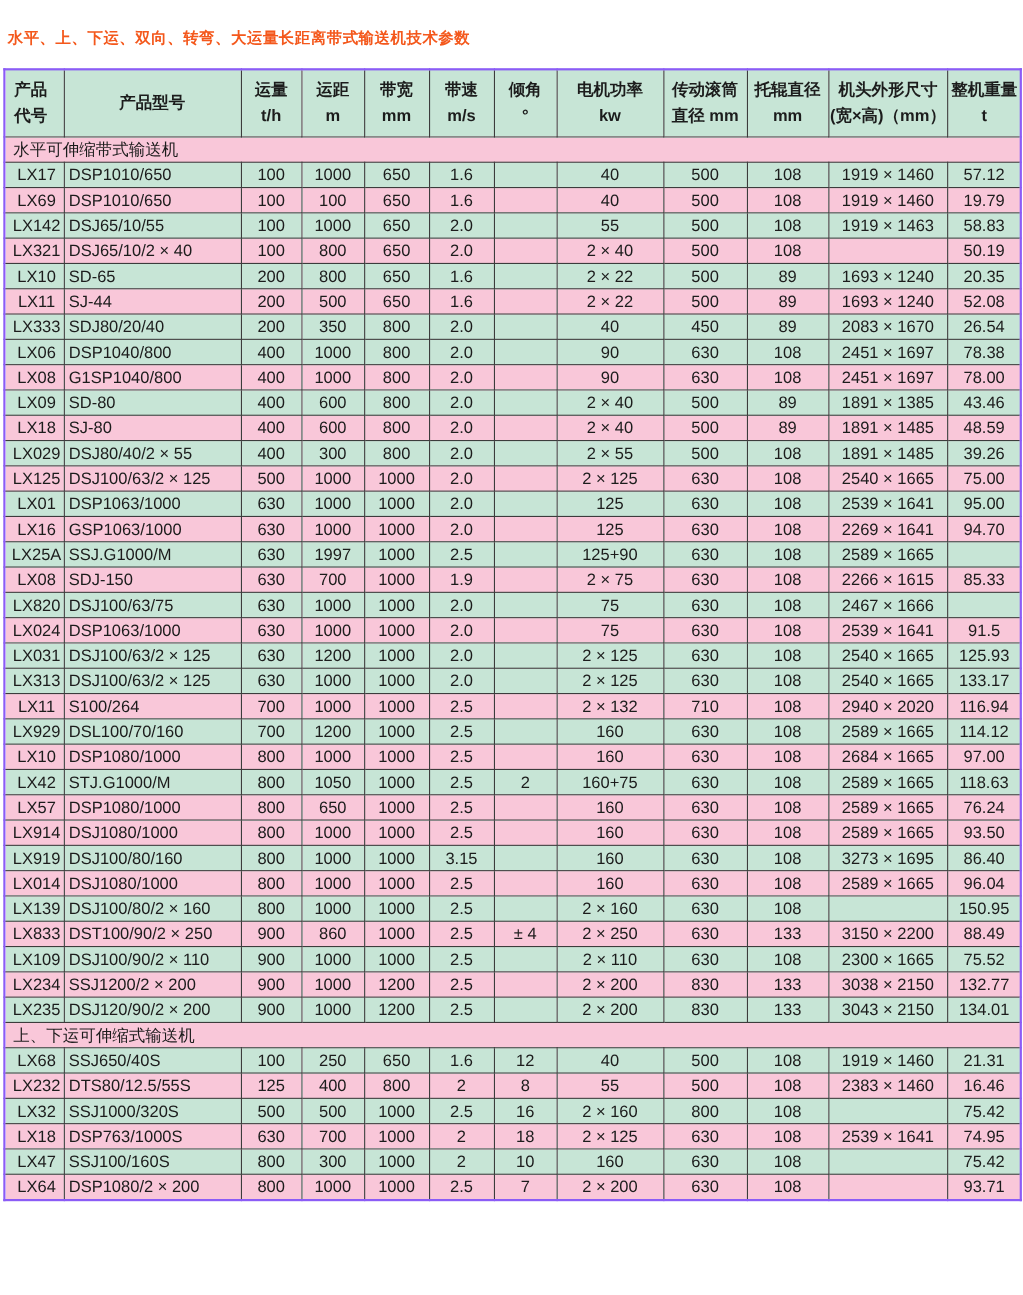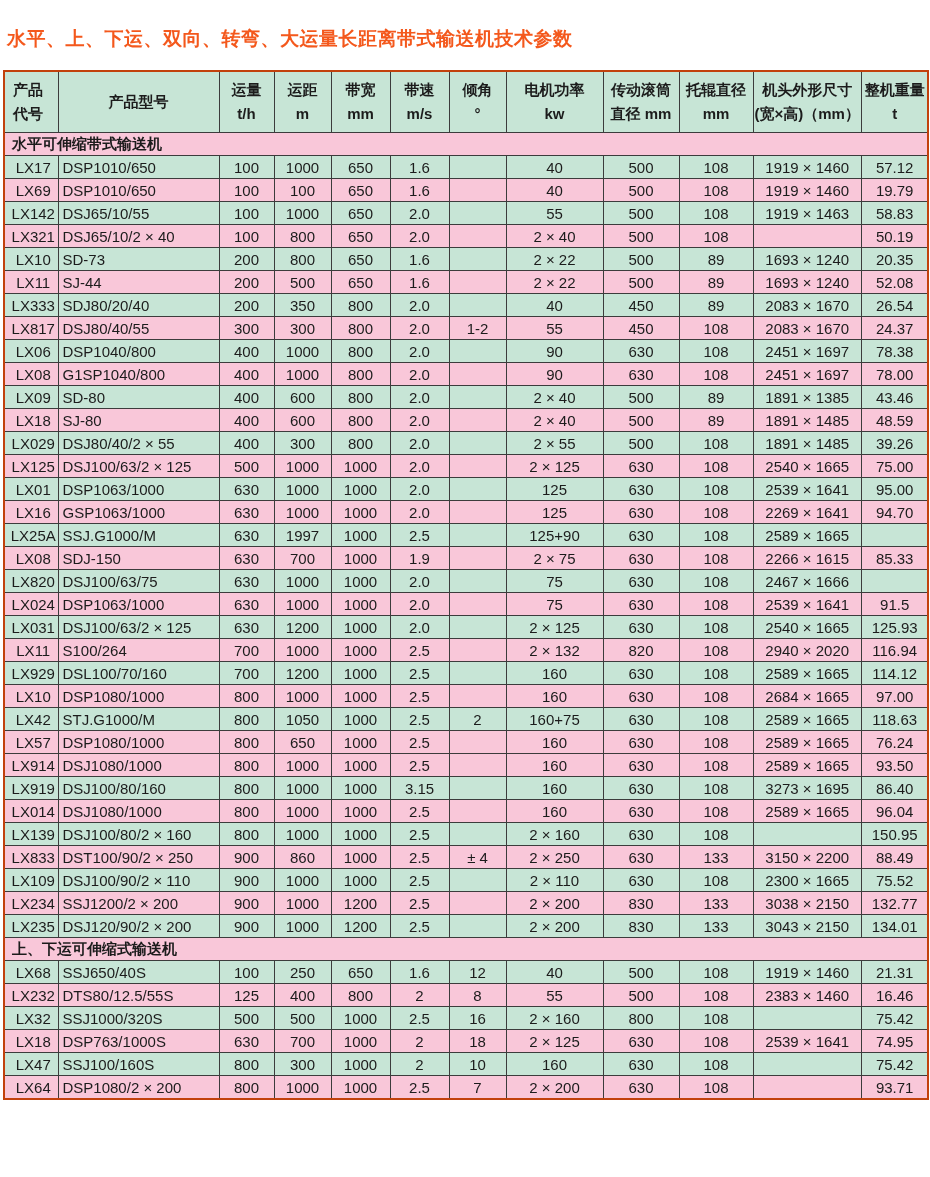--- a/index.html
+++ b/index.html
@@ -9,31 +9,31 @@
     --title:#f4581c;
   }
   html,body{margin:0;padding:0;}
   body{
     width:930px;height:1177px;background:#ffffff;
     font-family:"Liberation Sans","DejaVu Sans",sans-serif;
     color:#1c1c1c;
   }
   .title{
     color:var(--title);
-    font-size:19px;
+    font-size:14px;
     font-weight:bold;
     margin:26px 0 0 7px;
     letter-spacing:.5px;
     white-space:nowrap;
   }
   table{
     border-collapse:collapse;
     table-layout:fixed;
     margin:18px 0 0 3px;
-    border:2px solid #c2410c;
+    border:2px solid #8b5cf6;
   }
   th,td{
     border:1px solid var(--border);
     overflow:hidden;
     white-space:nowrap;
   }
   thead th{
     background:var(--green);
     font-size:15px;
     font-weight:bold;
@@ -51,21 +51,21 @@
     padding:0 1px;
   }
   td.col-code{text-align:center;padding-left:5px;}
   td.col-model{text-align:left;padding-left:4px;}
   tr.green td{background:var(--green);}
   tr.pink td{background:var(--pink);}
   tr.section-row td{
     background:var(--pink);
     text-align:left;
     padding-left:7px;
-    font-weight:bold;
+    font-weight:normal;
     font-size:15px;
   }
 </style>
 </head>
 <body>
 
 <div class="title">水平、上、下运、双向、转弯、大运量长距离带式输送机技术参数</div>
 
 <table>
   <colgroup>
@@ -188,21 +188,21 @@
         <td>2.0</td>
         <td></td>
         <td>2 × 40</td>
         <td>500</td>
         <td>108</td>
         <td></td>
         <td>50.19</td>
       </tr>
       <tr class="green">
         <td class="col-code">LX10</td>
-        <td class="col-model">SD-73</td>
+        <td class="col-model">SD-65</td>
         <td>200</td>
         <td>800</td>
         <td>650</td>
         <td>1.6</td>
         <td></td>
         <td>2 × 22</td>
         <td>500</td>
         <td>89</td>
         <td>1693 × 1240</td>
         <td>20.35</td>
@@ -228,34 +228,20 @@
         <td>350</td>
         <td>800</td>
         <td>2.0</td>
         <td></td>
         <td>40</td>
         <td>450</td>
         <td>89</td>
         <td>2083 × 1670</td>
         <td>26.54</td>
       </tr>
-      <tr class="pink">
-        <td class="col-code">LX817</td>
-        <td class="col-model">DSJ80/40/55</td>
-        <td>300</td>
-        <td>300</td>
-        <td>800</td>
-        <td>2.0</td>
-        <td>1-2</td>
-        <td>55</td>
-        <td>450</td>
-        <td>108</td>
-        <td>2083 × 1670</td>
-        <td>24.37</td>
-      </tr>
       <tr class="green">
         <td class="col-code">LX06</td>
         <td class="col-model">DSP1040/800</td>
         <td>400</td>
         <td>1000</td>
         <td>800</td>
         <td>2.0</td>
         <td></td>
         <td>90</td>
         <td>630</td>
@@ -424,30 +410,44 @@
         <td>1200</td>
         <td>1000</td>
         <td>2.0</td>
         <td></td>
         <td>2 × 125</td>
         <td>630</td>
         <td>108</td>
         <td>2540 × 1665</td>
         <td>125.93</td>
       </tr>
+      <tr class="green">
+        <td class="col-code">LX313</td>
+        <td class="col-model">DSJ100/63/2 × 125</td>
+        <td>630</td>
+        <td>1000</td>
+        <td>1000</td>
+        <td>2.0</td>
+        <td></td>
+        <td>2 × 125</td>
+        <td>630</td>
+        <td>108</td>
+        <td>2540 × 1665</td>
+        <td>133.17</td>
+      </tr>
       <tr class="pink">
         <td class="col-code">LX11</td>
         <td class="col-model">S100/264</td>
         <td>700</td>
         <td>1000</td>
         <td>1000</td>
         <td>2.5</td>
         <td></td>
         <td>2 × 132</td>
-        <td>820</td>
+        <td>710</td>
         <td>108</td>
         <td>2940 × 2020</td>
         <td>116.94</td>
       </tr>
       <tr class="green">
         <td class="col-code">LX929</td>
         <td class="col-model">DSL100/70/160</td>
         <td>700</td>
         <td>1200</td>
         <td>1000</td>

